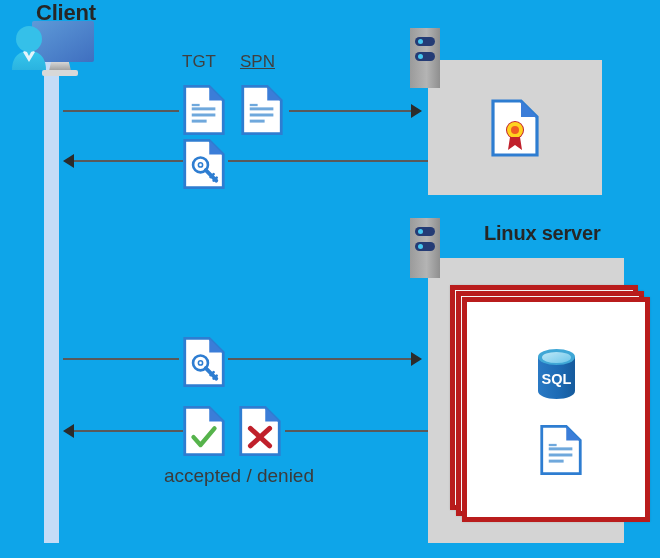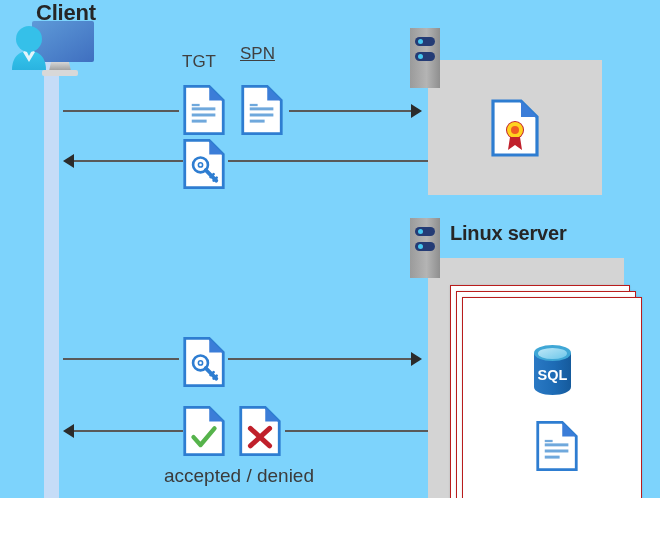--- a/index.html
+++ b/index.html
@@ -3,22 +3,22 @@
 <meta charset="utf-8">
 <style>
   html,body{margin:0;padding:0;background:#ffffff;}
   body{
     font-family:"Liberation Sans","DejaVu Sans",sans-serif;
     -webkit-font-smoothing:antialiased;
   }
   #stage{
     position:relative;
     width:660px;
-    height:498px;
-    background:#7dd3fc;
+    height:558px;
+    background:#0ea5e9;
     overflow:hidden;
   }
   .abs{position:absolute;}
 
   
   .title-bold{
     font-weight:bold;
     color:#262626;
     letter-spacing:-0.2px;
   }
@@ -27,37 +27,37 @@
     font-size:22px;
     line-height:26px;
   }
   .dc-title{
     left:462px; top:2px;
     font-size:20px;
     line-height:25px;
     width:170px;
   }
   .linux-title{
-    left:450px; top:221px;
+    left:484px; top:221px;
     font-size:20px;
     line-height:25px;
   }
   .plain-label{
     color:#3b3b3b;
     font-size:19px;
     font-weight:normal;
   }
   .msg-label{
     font-size:17px;
     color:#404040;
     text-align:left;
     width:46px;
   }
   .tgt-label{left:182px; top:52px;}
-  .spn-label{left:240px; top:44px;text-decoration:underline;}
+  .spn-label{left:240px; top:52px;text-decoration:underline;}
   .accepted-label{
     left:114px; top:465px;
     width:250px;
     text-align:center;
     font-size:19px;
     color:#3b3b3b;
   }
 
   
   .lifeline{
@@ -85,21 +85,21 @@
   .rack .bar .dot{
     position:absolute;left:3px;top:2px;width:5px;height:5px;
     border-radius:50%;background:#45c7f0;
   }
   .rack-dc{left:410px; top:28px;}
   .rack-linux{left:410px; top:218px;}
 
   
   .stack-card{
     background:#ffffff;
-    border:1px solid #b91c1c;
+    border:5px solid #b91c1c;
     box-shadow:0 0 2px rgba(0,0,0,0.12);
   }
   .card1{left:450px; top:285px; width:178px; height:215px;}
   .card2{left:456px; top:291px; width:178px; height:215px;}
   .card3{left:462px; top:297px; width:178px; height:215px;}
 
   
   .arrow-line{height:2px;background:#595959;}
   .arrow-head{
     width:0;height:0;

